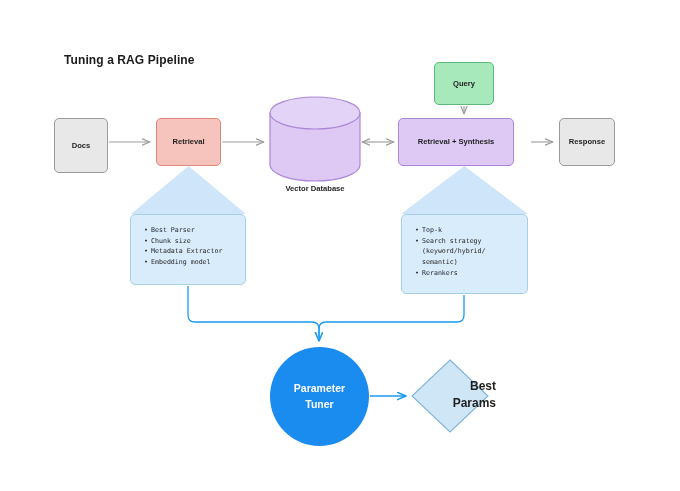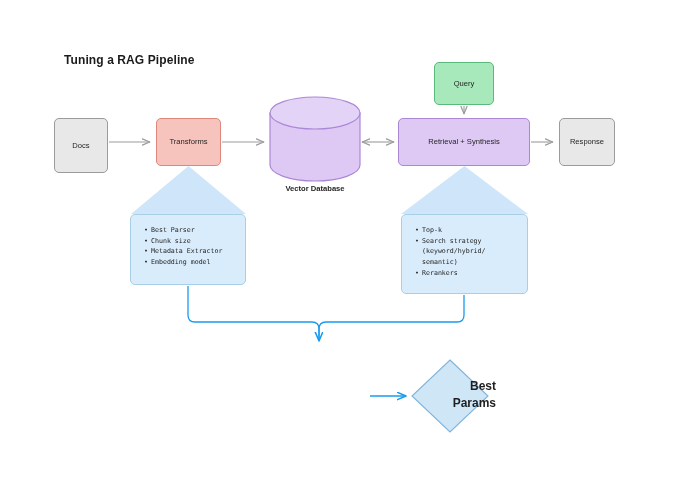--- a/index.html
+++ b/index.html
@@ -40,41 +40,41 @@
   }
   .node {
     position: absolute;
     box-sizing: border-box;
     display: flex;
     align-items: center;
     justify-content: center;
     text-align: center;
     border-radius: 5px;
     font-size: 7.6px;
-    font-weight: normal;
+    font-weight: bold;
     color: #1f1f1f;
     line-height: 1.25;
   }
   .node-docs {
     left: 54px; top: 118px; width: 54px; height: 55px;
     background: #e8e8e8;
     border: 1px solid #9b9b9b;
   }
   .node-transforms {
     left: 156px; top: 118px; width: 65px; height: 48px;
     background: #f7c4bd;
     border: 1px solid #e0877c;
   }
   .node-query {
     left: 434px; top: 62px; width: 60px; height: 43px;
     background: #a7e9bb;
     border: 1px solid #5cb97c;
   }
   .node-retrieval {
-    left: 398px; top: 118px; width: 132px; height: 48px;
+    left: 398px; top: 118px; width: 116px; height: 48px;
     background: #ddc9f4;
     border: 1px solid #ac87d6;
   }
   .node-response {
     left: 559px; top: 118px; width: 56px; height: 48px;
     background: #e8e8e8;
     border: 1px solid #9b9b9b;
   }
   .cyl-label {
     position: absolute;
@@ -180,21 +180,21 @@
     <line x1="464" y1="106" x2="464" y2="114" stroke="#9b9b9b" stroke-width="1.1" marker-end="url(#arrowGray)"></line>
     <line x1="531" y1="142" x2="553" y2="142" stroke="#9b9b9b" stroke-width="1.1" marker-end="url(#arrowGray)"></line>
 
     <path d="M188,286 L188,315 Q188,322 195,322 L312,322 Q319,322 319,329 L319,341" fill="none" stroke="#1a9bf0" stroke-width="1.3" marker-end="url(#arrowBlue)"></path>
     <path d="M464,295 L464,315 Q464,322 457,322 L326,322 Q319,322 319,329 L319,341" fill="none" stroke="#1a9bf0" stroke-width="1.3"></path>
 
     <line x1="370" y1="396" x2="406" y2="396" stroke="#1a9bf0" stroke-width="1.3" marker-end="url(#arrowBlue)"></line>
   </svg>
 
   <div class="node node-docs">Docs</div>
-  <div class="node node-transforms">Transforms</div>
+  <div class="node node-transforms">Retrieval</div>
   <div class="node node-query">Query</div>
   <div class="node node-retrieval">Retrieval + Synthesis</div>
   <div class="node node-response">Response</div>
 
   <div class="cyl-label">Vector Database</div>
 
   <div class="panel panel-left">
     <ul>
       <li class="bulleted">Best Parser</li>
       <li class="bulleted">Chunk size</li>
@@ -206,19 +206,25 @@
   <div class="panel panel-right">
     <ul>
       <li class="bulleted">Top-k</li>
       <li class="bulleted">Search strategy</li>
       <li>(keyword/hybrid/</li>
       <li>semantic)</li>
       <li class="bulleted">Rerankers</li>
     </ul>
   </div>
 
+  <div class="circle">
+    <span>
+      <span>Parameter</span><br>
+      <span>Tuner</span>
+    </span>
+  </div>
 
   <div class="diamond-label">
     <span>Best</span><br>
     <span>Params</span>
   </div>
 
 </div>
 
 </body></html>

